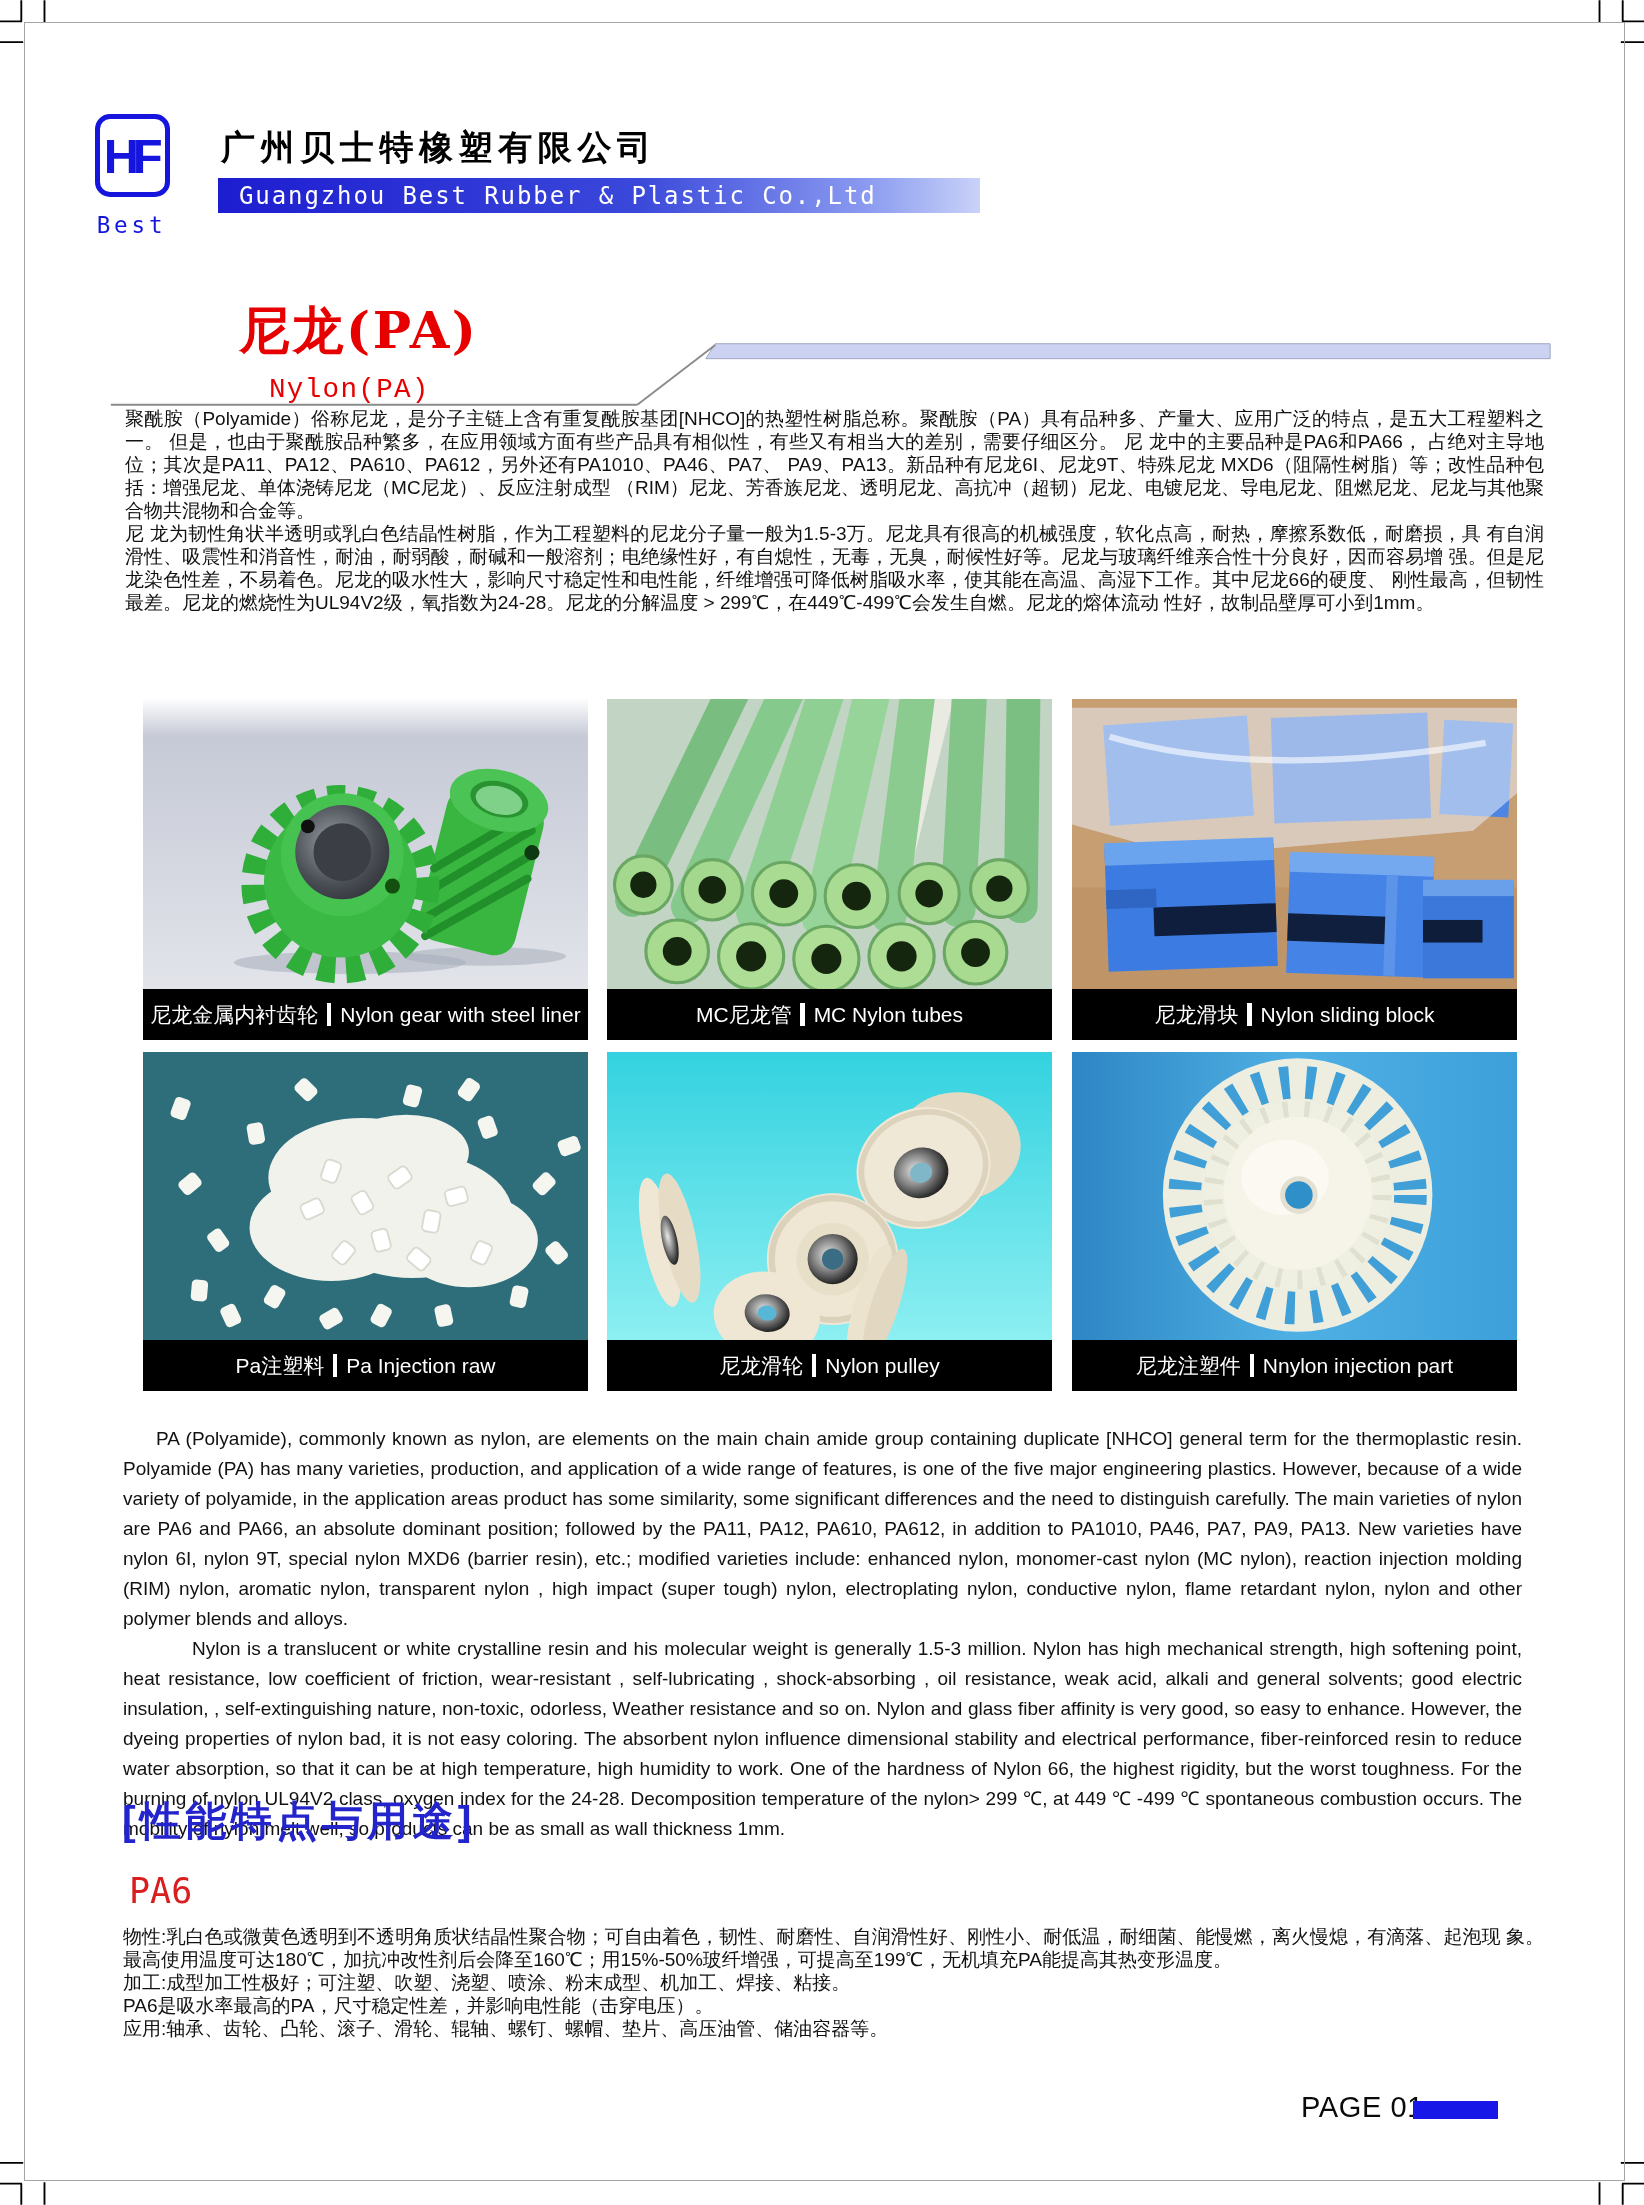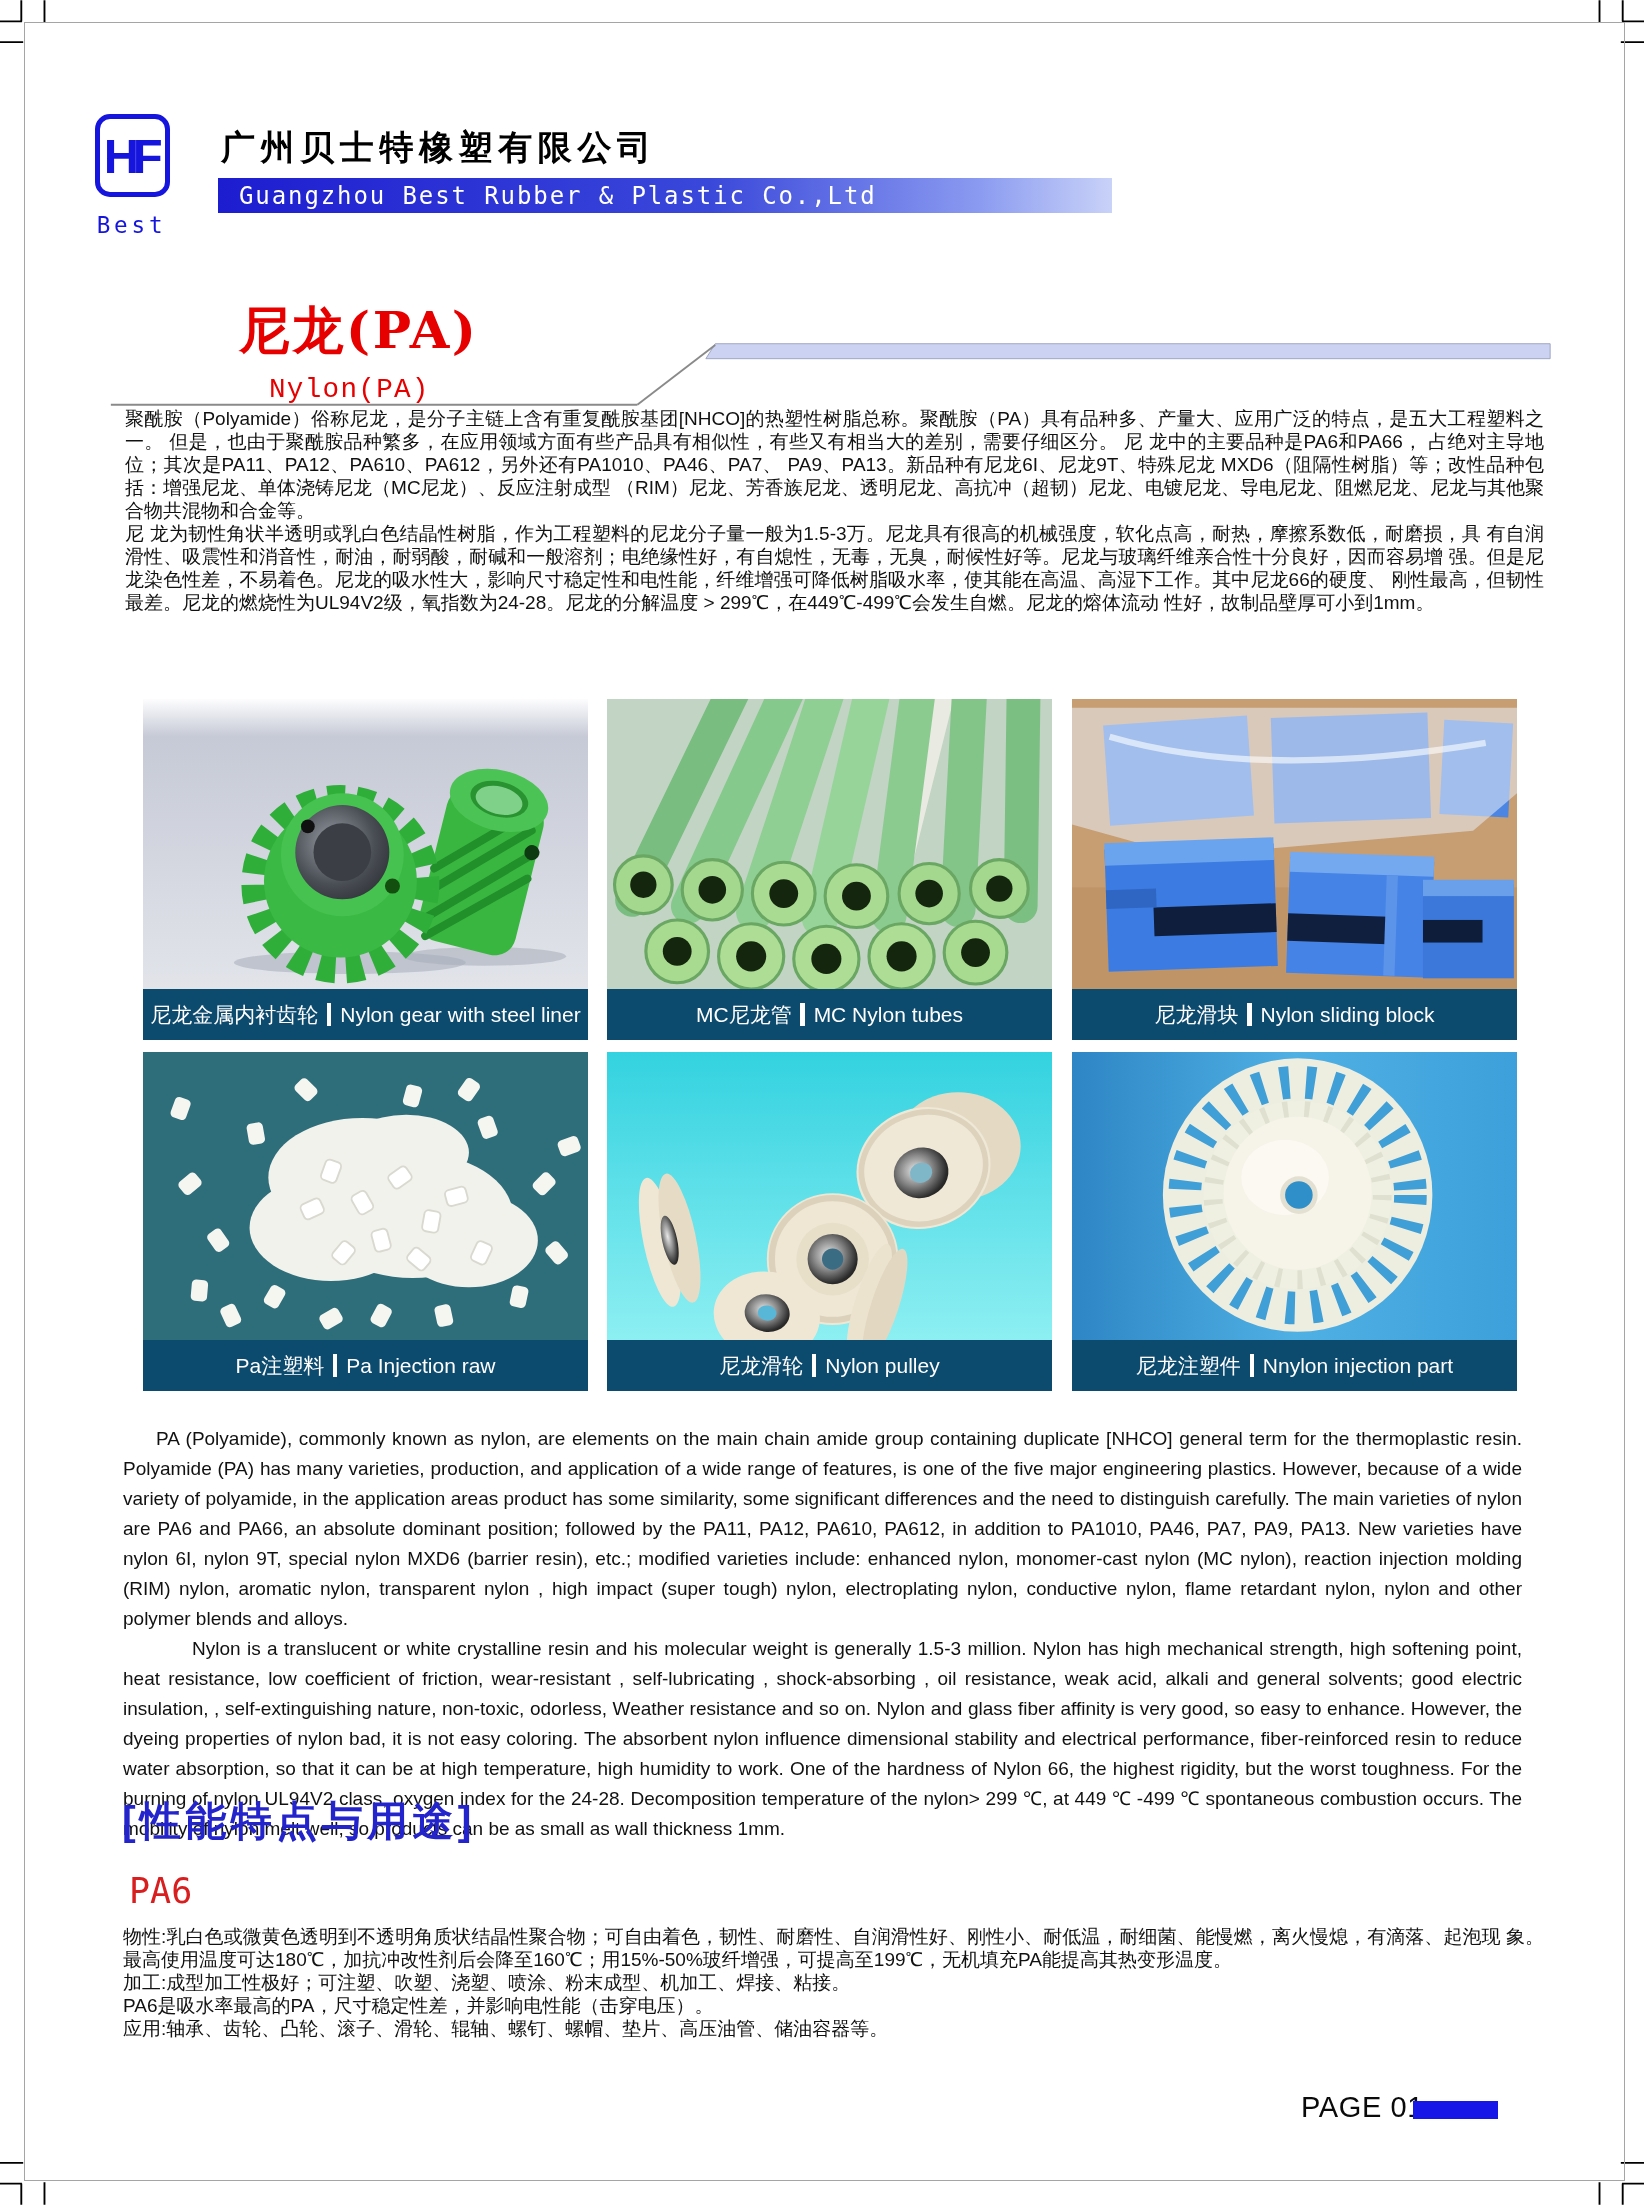--- a/index.html
+++ b/index.html
@@ -9,39 +9,39 @@
         border:1.3px solid #a5a5a5;}
   
   .logo-box{position:absolute;left:95px;top:114px;width:65px;height:73px;
         border:5px solid #1515dd;border-radius:15px;display:flex;align-items:center;justify-content:center;}
   .logo-hf{font-size:49px;font-weight:800;color:#1515dd;letter-spacing:-6.3px;padding-right:5px;
         font-family:"Liberation Sans",sans-serif;}
   .logo-best{position:absolute;left:91px;top:196px;width:81px;text-align:center;font-size:22.6px;
         color:#1515dd;letter-spacing:3.8px;font-family:"DejaVu Sans Mono",monospace;margin-top:16px;}
   .company-cn{position:absolute;left:221px;top:125px;font-size:34px;font-weight:600;
         letter-spacing:5.6px;color:#000;}
-  .company-bar{position:absolute;left:218px;top:178px;width:894px;height:35px;
+  .company-bar{position:absolute;left:218px;top:178px;width:762px;height:35px;
         background:linear-gradient(90deg,#1d1dd0 0%,#3a48da 55%,#8a9af0 85%,#c9d2f8 100%);
         display:flex;align-items:center;}
   .company-en{color:#fff;font-size:24px;letter-spacing:1.9px;padding-left:21px;
         font-family:"DejaVu Sans Mono",monospace;white-space:nowrap;}
   
   .title-cn{position:absolute;left:239px;top:297px;font-size:51px;font-weight:bold;color:#e60000;
         letter-spacing:2.5px;font-family:"DejaVu Serif",serif;}
   .title-en{position:absolute;left:269px;top:360px;font-size:27.6px;color:#e60000;
         font-family:Liberation Mono, monospace;letter-spacing:1.3px;margin-top:14px;}
   .deco{position:absolute;left:94px;top:335px;width:1473px;height:81px;}
   
   .intro-cn{position:absolute;left:125px;top:407px;width:1419px;font-size:19px;line-height:23px;
         text-align:justify;}
   .intro-cn p{margin:0;}
   
   .cell{position:absolute;width:445px;}
   .photo{width:445px;display:block;}
-  .caption{width:445px;height:51px;background:#0c4a6e;color:#fff;display:flex;
+  .caption{width:445px;height:51px;background:#000000;color:#fff;display:flex;
         align-items:center;justify-content:center;font-size:21px;white-space:nowrap;}
   .cap-div{display:inline-block;width:4.4px;height:22.6px;background:#fff;margin:0 8.8px;}
   
   .intro-en{position:absolute;left:123px;top:1424px;width:1399px;font-size:19px;line-height:30px;
         text-align:justify;}
   .intro-en p{margin:0;}
   .ind1{text-indent:33px;}
   .ind2{text-indent:69px;}
   
   .sec-title{position:absolute;left:122px;top:1794px;font-size:41px;font-weight:bold;color:#2424cc;

